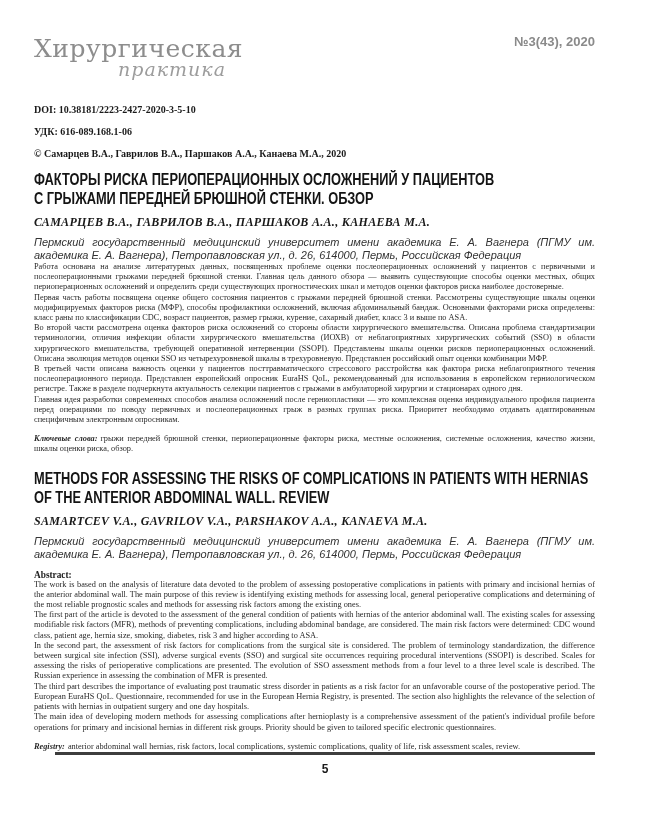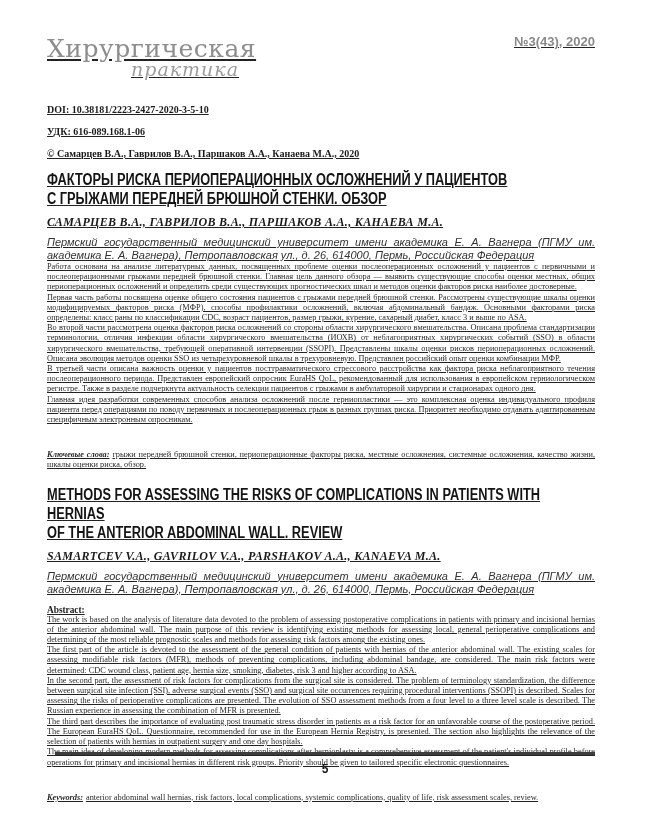--- a/index.html
+++ b/index.html
@@ -1,19 +1,19 @@
 <!DOCTYPE html>
 <html><head>
 <meta charset="utf-8">
 <style>
   html, body { margin:0; padding:0; background:#ffffff; }
   .page {
     width:650px; height:820px; position:relative; background:#ffffff;
     font-family:"Liberation Serif", serif; color:#222;
-    box-sizing:border-box; padding:34px 55px 0 47px; overflow:hidden;text-decoration:underline;
+    box-sizing:border-box; padding:34px 55px 0 34px; overflow:hidden;
   }
   .header { display:flex; justify-content:space-between; align-items:flex-start; }
   .logo { width:230px; }
   .logo-line1 {
     font-family:"DejaVu Serif", serif; font-size:25px; color:#8d8d8d; letter-spacing:0.5px;
   }
   .logo-line2 {
     font-family:"DejaVu Serif", serif; font-style:italic; font-size:19px; color:#9c9c9c;
     text-align:right; margin-top:-5px; padding-right:38px; letter-spacing:1px;
   }
@@ -32,21 +32,21 @@
   .authors {
     font-weight:bold; font-style:italic; font-size:12px; color:#1a1a1a;
     margin-top:7px; letter-spacing:0.3px;
   }
   .affiliation {
     font-family:"Liberation Sans", sans-serif; font-style:italic; font-size:11px;
     line-height:13px; margin-top:6px; text-align:justify; color:#333;
   }
   .abs-label { font-weight:bold; font-size:9.3px; margin-top:9px; color:#1a1a1a; }
   .abs p { margin:0; font-size:8.3px; line-height:10.2px; text-align:justify; color:#2a2a2a; }
-  .kw { margin-top:25px; font-size:8.3px; line-height:10.2px; text-align:justify; color:#2a2a2a; }
+  .kw { margin-top:9px; font-size:8.3px; line-height:10.2px; text-align:justify; color:#2a2a2a; }
   .kw-label { font-weight:bold; font-style:italic; margin-right:3px; }
   .en-block { margin-top:14px; }
   .footer { position:absolute; left:55px; right:55px; top:752px; }
   .rule { height:3px; background:#3d3d3d; }
   .pagenum {
     text-align:center; font-family:"Liberation Sans", sans-serif; font-weight:bold;
     font-size:12px; margin-top:7px; color:#1a1a1a;
   }
 </style>
 </head>
@@ -92,21 +92,21 @@
     <div class="affiliation">Пермский государственный медицинский университет имени академика Е. А. Вагнера (ПГМУ им. академика Е. А. Вагнера), Петропавловская ул., д. 26, 614000, Пермь, Российская Федерация</div>
     <div class="abs-label">Abstract:</div>
     <div class="abs">
       <p>The work is based on the analysis of literature data devoted to the problem of assessing postoperative complications in patients with primary and incisional hernias of the anterior abdominal wall. The main purpose of this review is identifying existing methods for assessing local, general perioperative complications and determining of the most reliable prognostic scales and methods for assessing risk factors among the existing ones.</p>
       <p>The first part of the article is devoted to the assessment of the general condition of patients with hernias of the anterior abdominal wall. The existing scales for assessing modifiable risk factors (MFR), methods of preventing complications, including abdominal bandage, are considered. The main risk factors were determined: CDC wound class, patient age, hernia size, smoking, diabetes, risk 3 and higher according to ASA.</p>
       <p>In the second part, the assessment of risk factors for complications from the surgical site is considered. The problem of terminology standardization, the difference between surgical site infection (SSI), adverse surgical events (SSO) and surgical site occurrences requiring procedural interventions (SSOPI) is described. Scales for assessing the risks of perioperative complications are presented. The evolution of SSO assessment methods from a four level to a three level scale is described. The Russian experience in assessing the combination of MFR is presented.</p>
       <p>The third part describes the importance of evaluating post traumatic stress disorder in patients as a risk factor for an unfavorable course of the postoperative period. The European EuraHS QoL. Questionnaire, recommended for use in the European Hernia Registry, is presented. The section also highlights the relevance of the selection of patients with hernias in outpatient surgery and one day hospitals.</p>
       <p>The main idea of developing modern methods for assessing complications after hernioplasty is a comprehensive assessment of the patient's individual profile before operations for primary and incisional hernias in different risk groups. Priority should be given to tailored specific electronic questionnaires.</p>
     </div>
     <p class="kw">
-      <span class="kw-label">Keywords:</span><span>anterior abdominal wall hernias, risk factors, local complications, systemic complications, quality of life, risk assessment scales, review.</span>
+      <span class="kw-label">Registry:</span><span>anterior abdominal wall hernias, risk factors, local complications, systemic complications, quality of life, risk assessment scales, review.</span>
     </p>
   </div>
 
   <div class="footer">
     <div class="rule"></div>
     <div class="pagenum">5</div>
   </div>
 
 </div>
 

